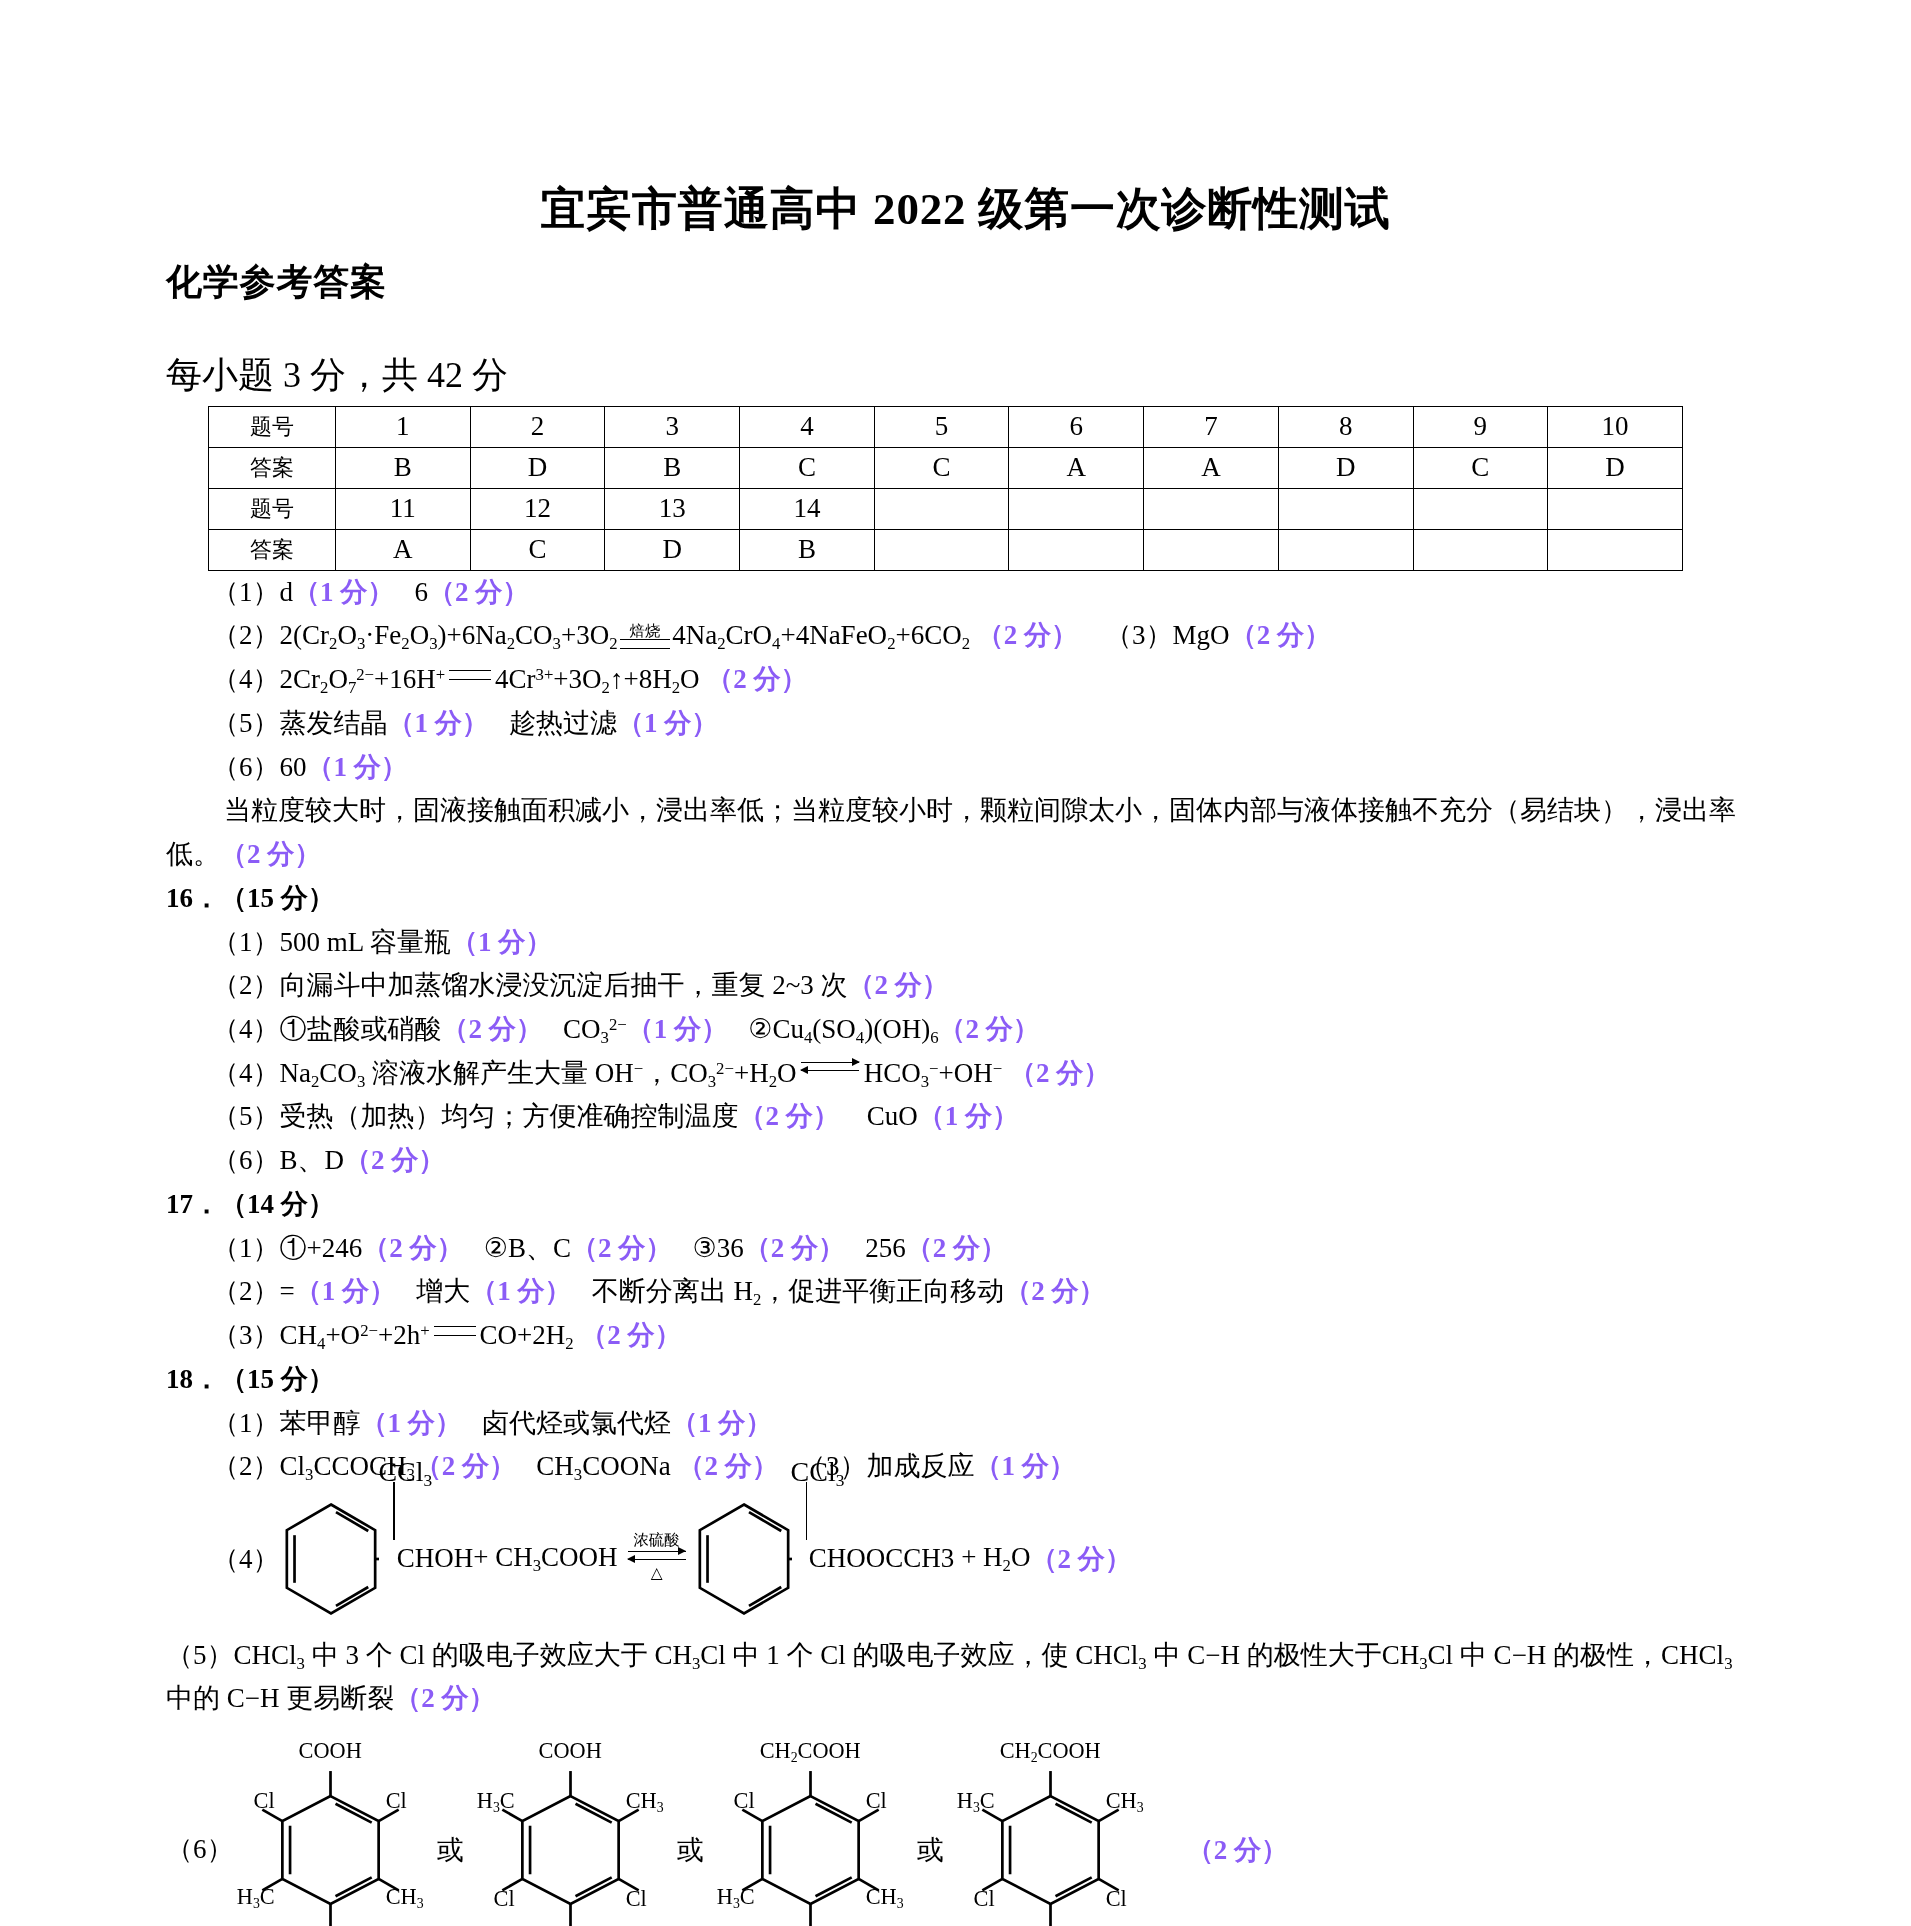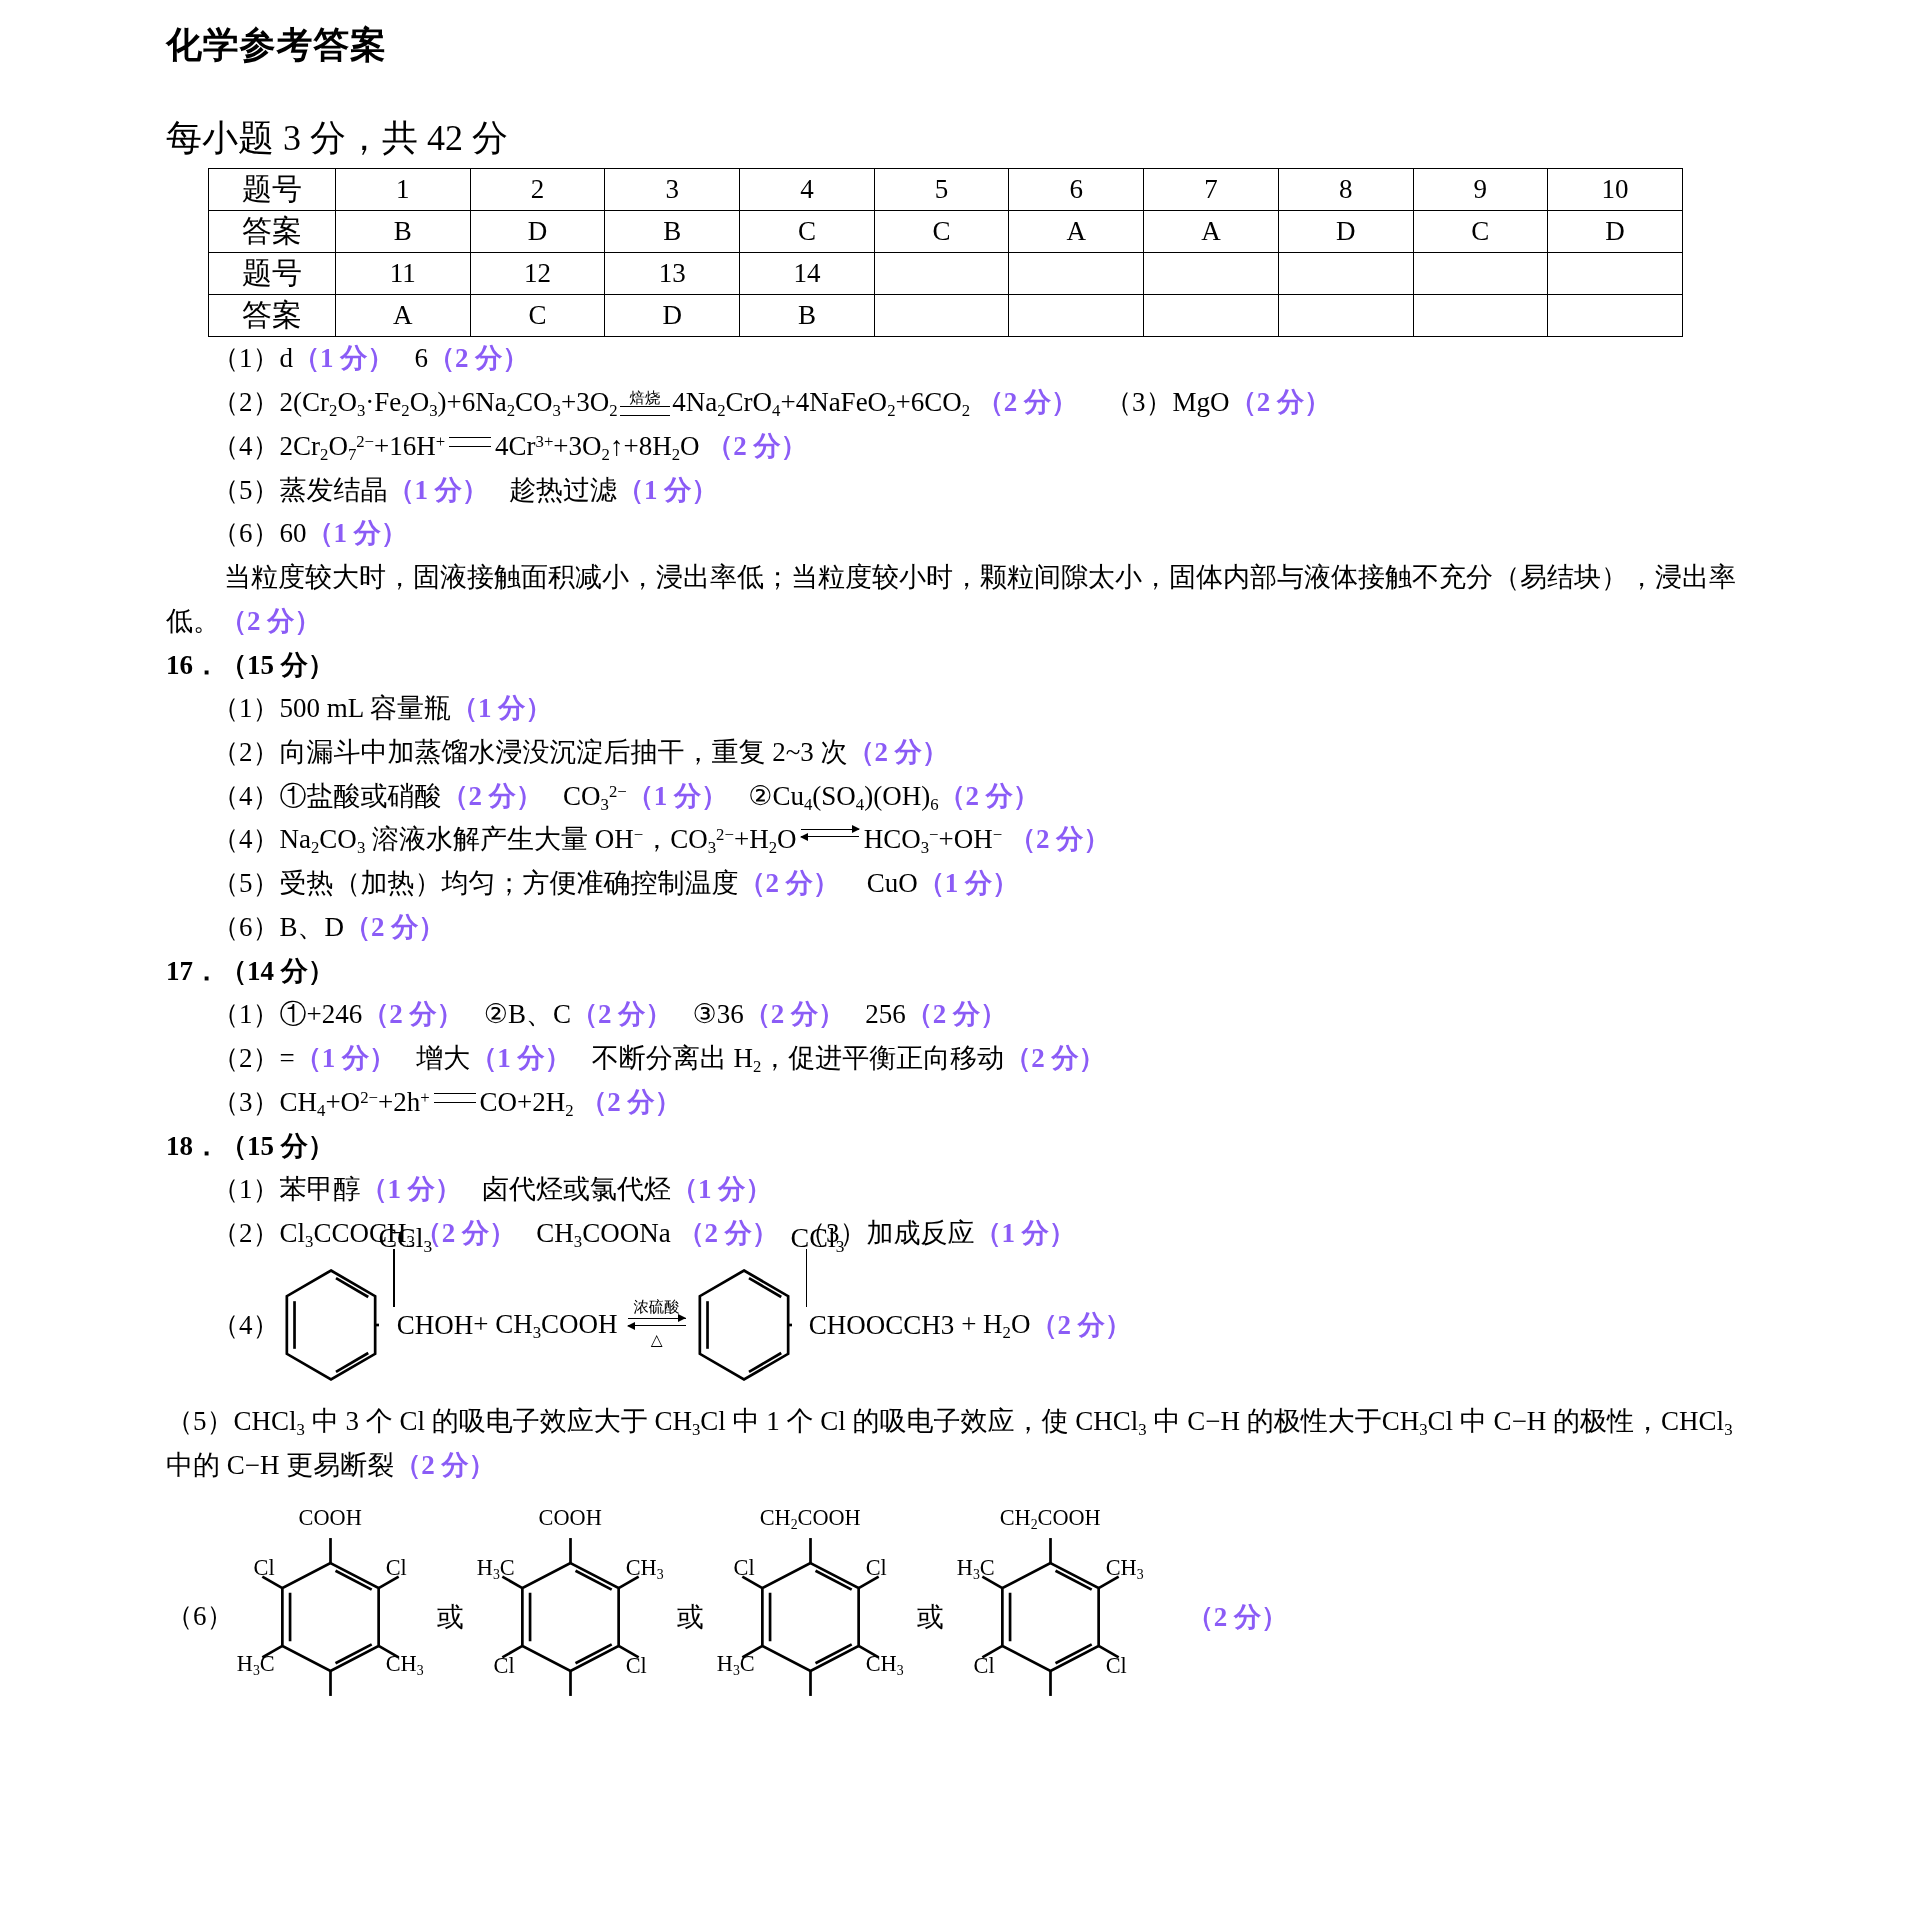--- a/index.html
+++ b/index.html
@@ -65,21 +65,21 @@
     margin: 0 0 0 42px;
     table-layout: fixed;
   }
   table.ans td {
     border: 1.2px solid #000;
     height: 40px;
     text-align: center;
     font-size: 27px;
     padding: 0;
   }
-  table.ans td.hdr { font-size: 30px; }
+  table.ans td.hdr { font-size: 22px; }
   table.ans col.c0 { width: 127px; }
   
   .ind { margin-left: 46px; }
   .overarrow {
     display: inline-flex;
     flex-direction: column;
     align-items: center;
     justify-content: flex-end;
     vertical-align: middle;
     margin: 0 2.3px;
@@ -194,20 +194,21 @@
     height: 58px;
     background: #000;
   }
 </style>
 </head>
 <body>
 
 <div class="page">
   <div class="inner">
 
+    <div class="doc-title">宜宾市普通高中 2022 级第一次诊断性测试</div>
     <div class="doc-subtitle">化学参考答案</div>
 
     <div class="score-note">每小题 3 分，共 42 分</div>
 
     <table class="ans">
       <colgroup>
         <col class="c0">
           <col>
           <col>
           <col>

